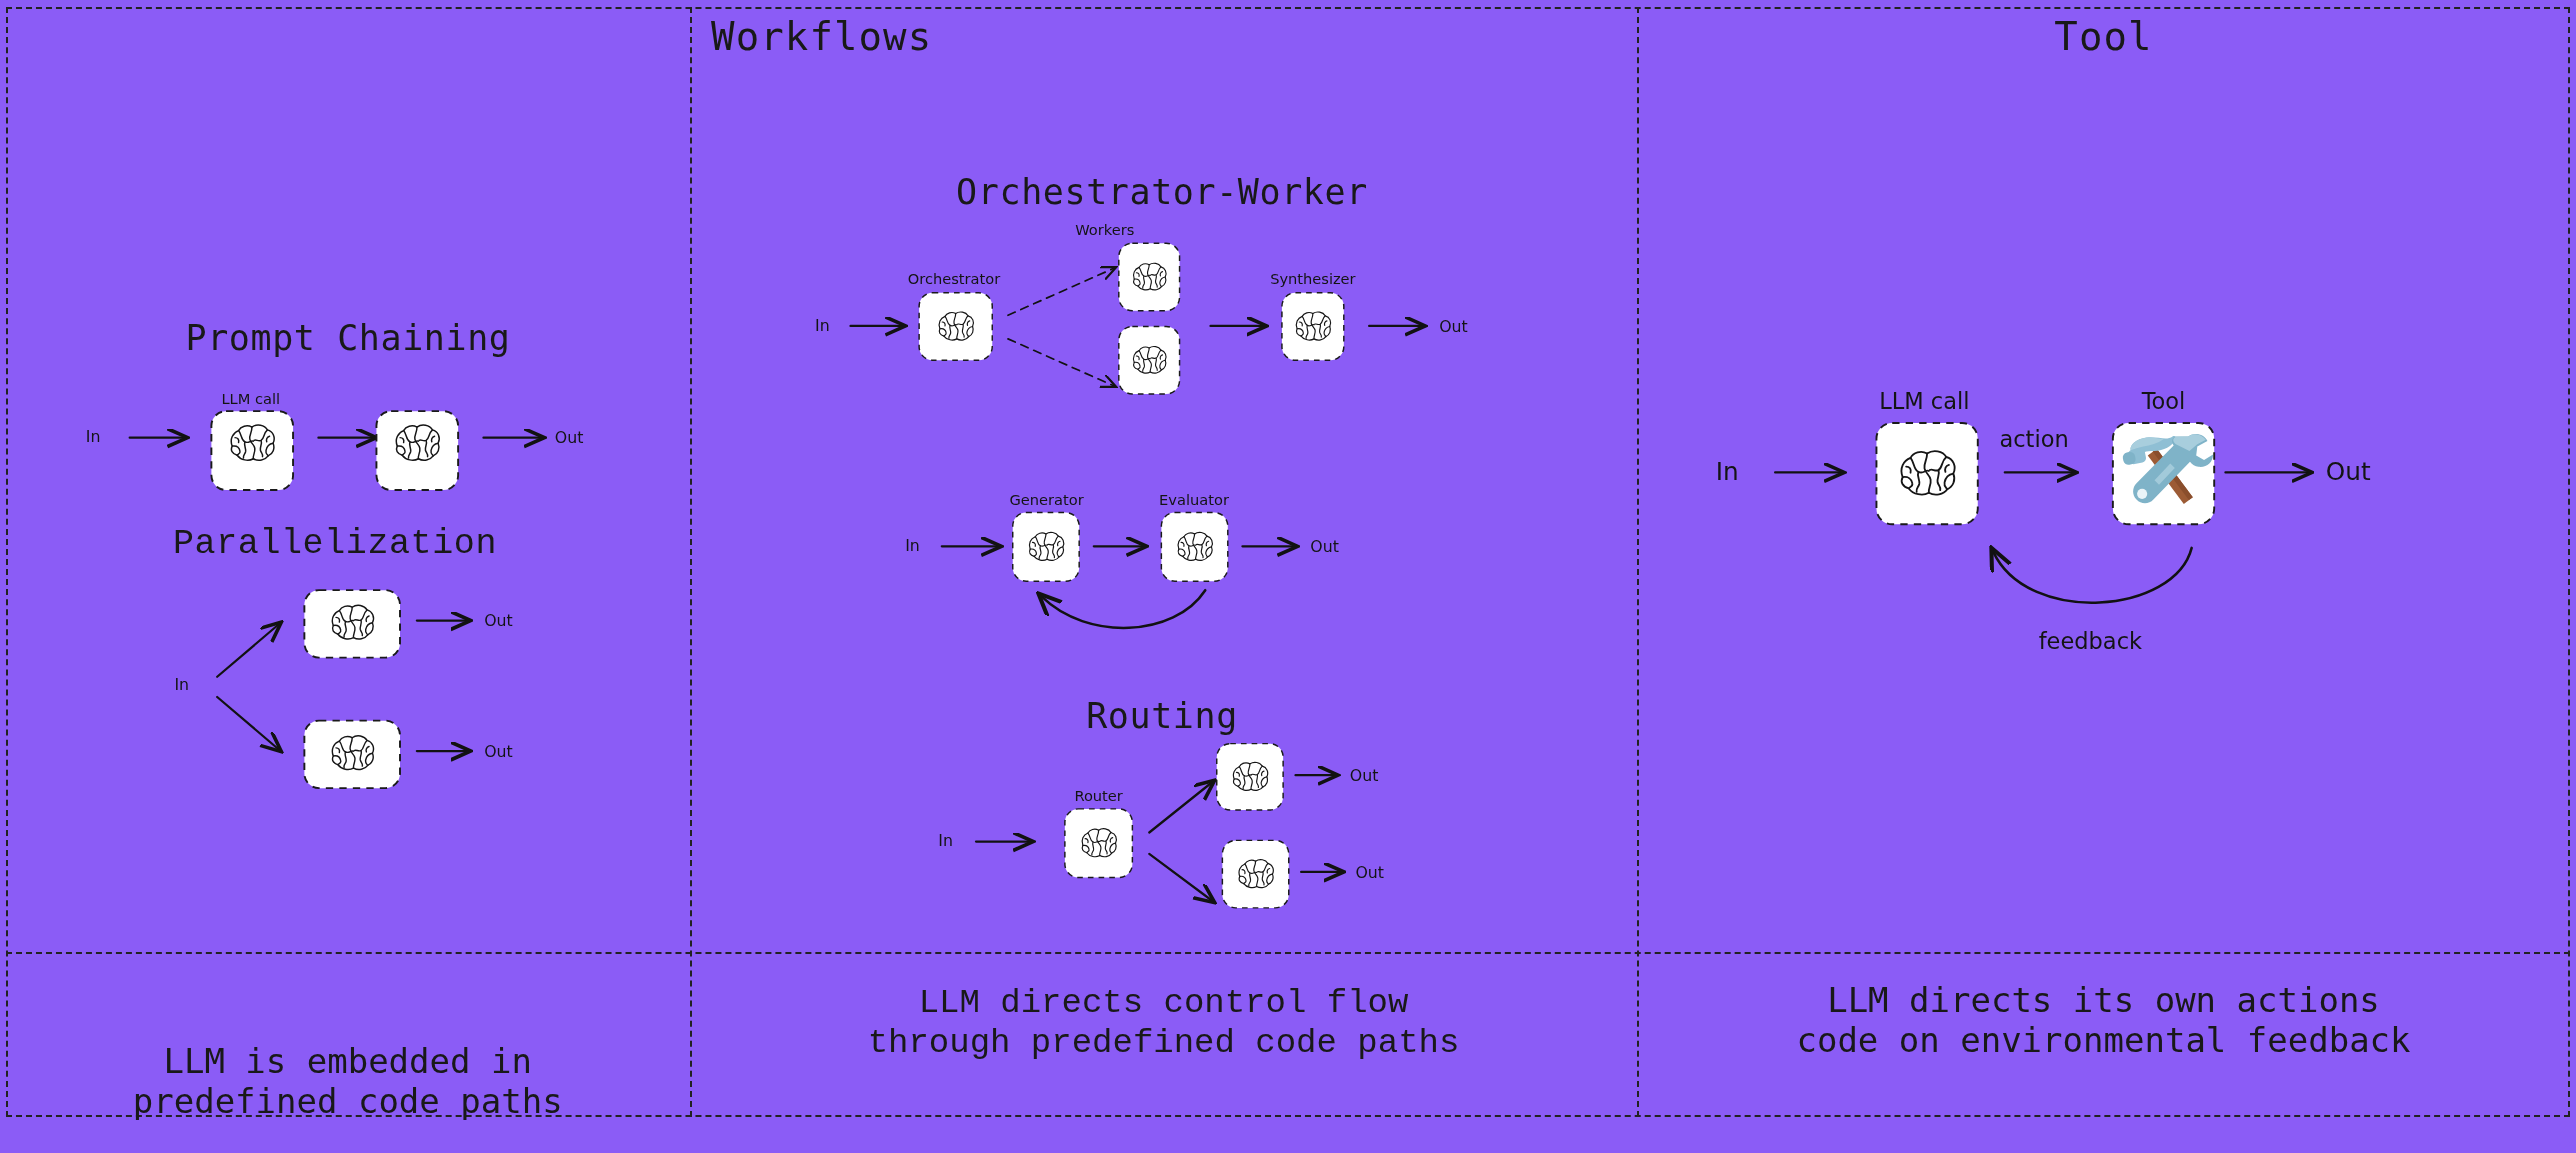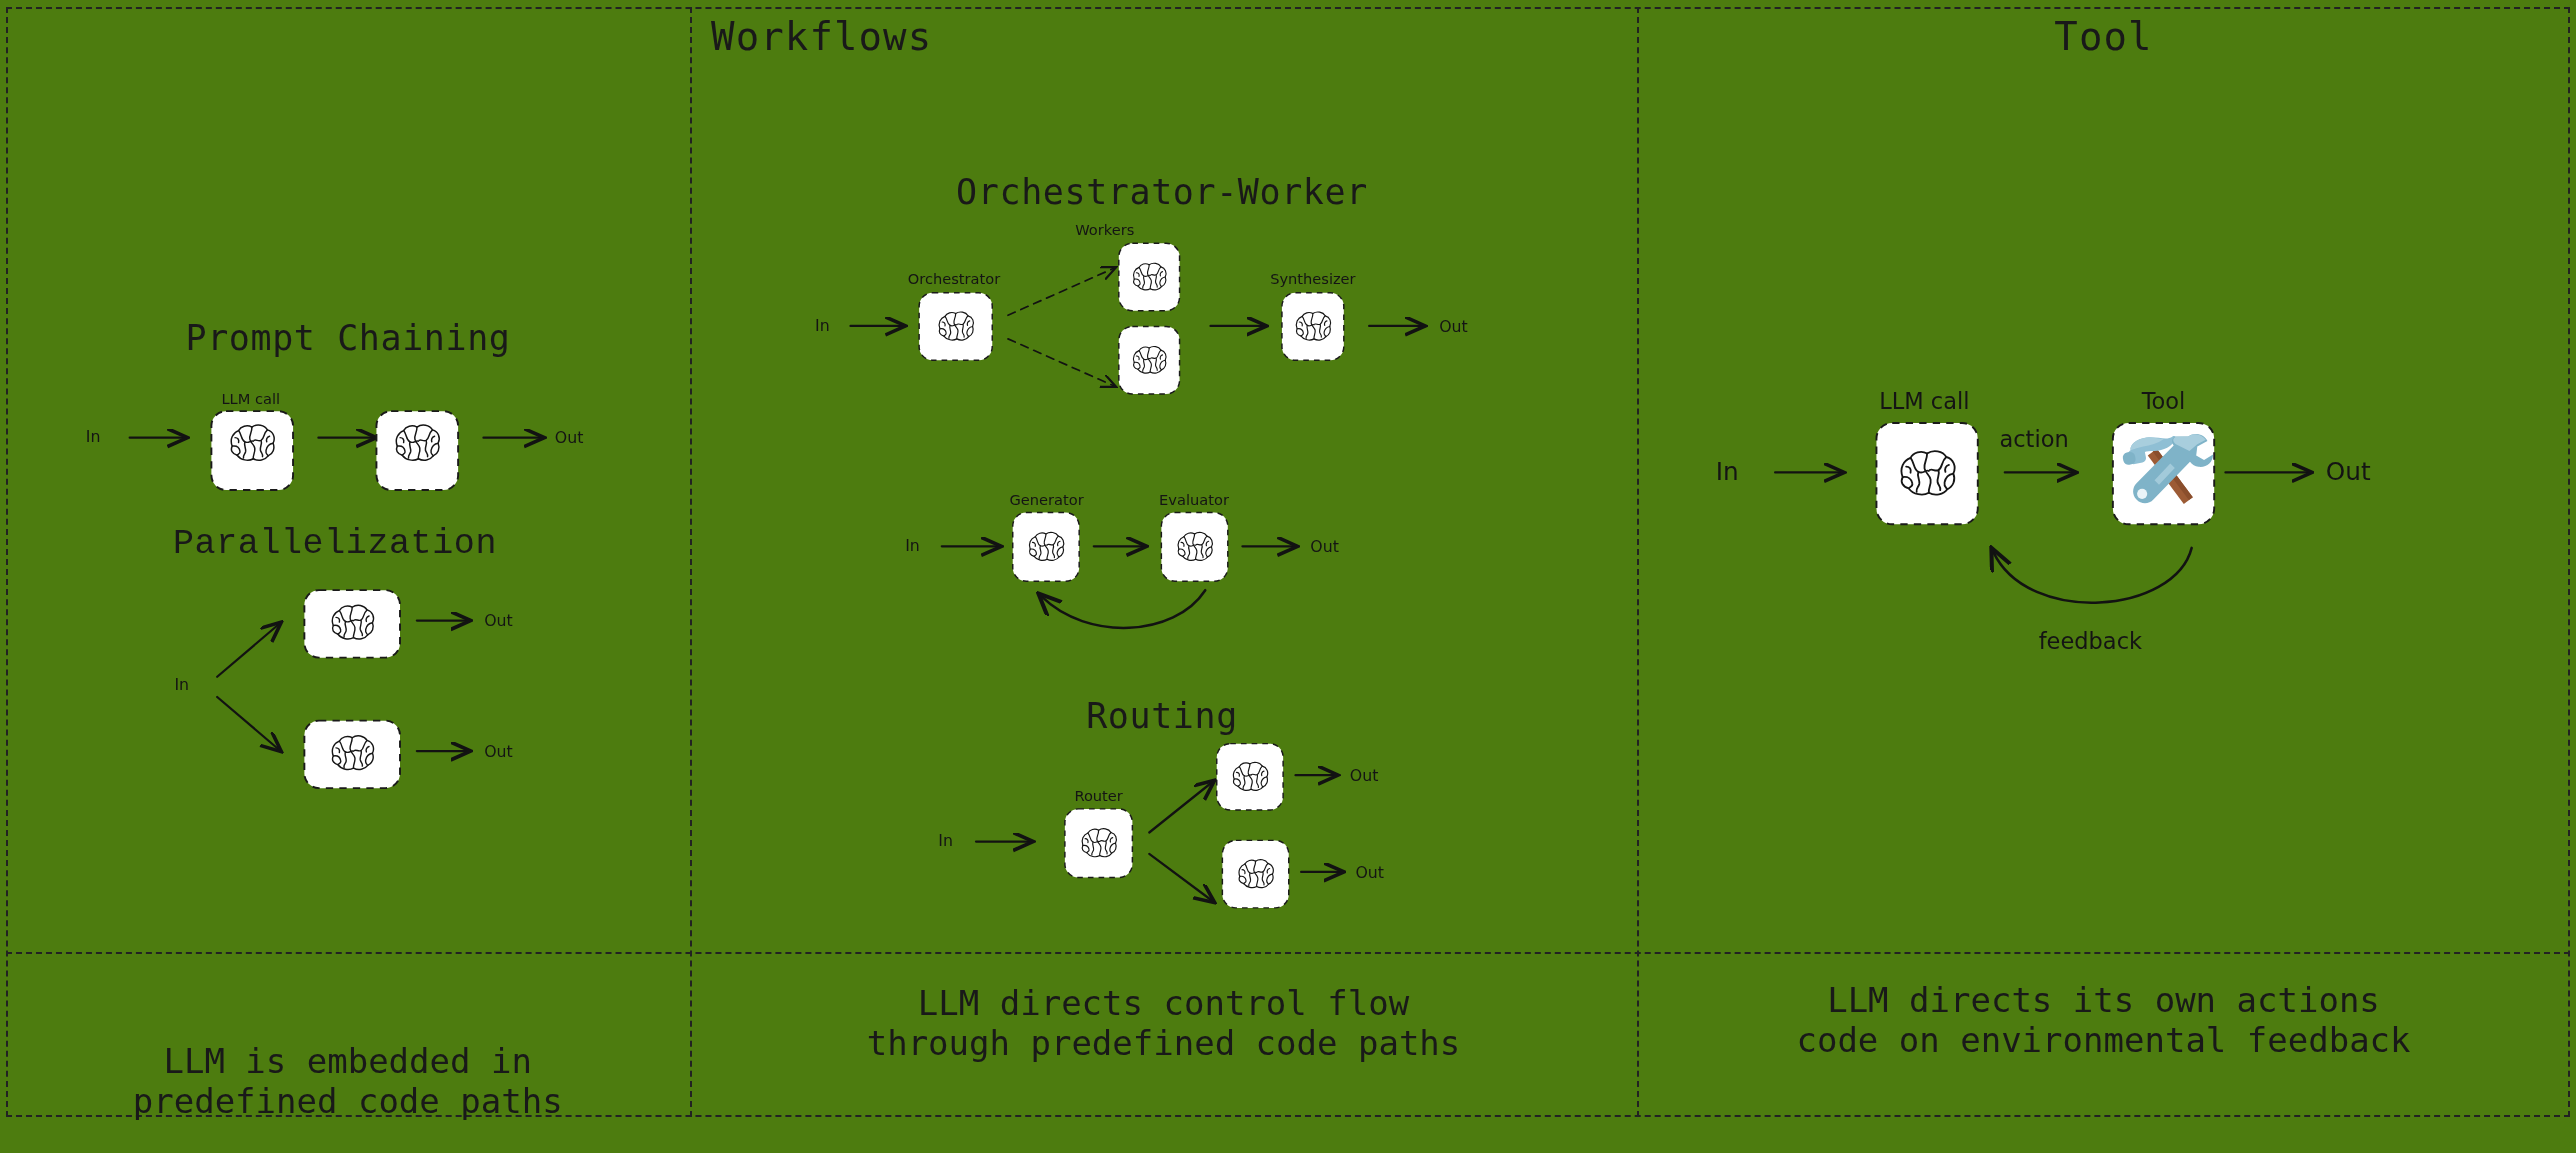--- a/index.html
+++ b/index.html
@@ -1,20 +1,20 @@
 <!DOCTYPE html>
 <html style="font-size:9px"><head>
 <meta charset="utf-8">
 <style>
   html,body{margin:0;padding:0;background:#fff;}
   body{font-family:"DejaVu Sans Mono", monospace;}
   #root{
     position:relative;
     width:2576px;height:1153px;
-    background:#4d7c0f;
+    background:#8b5cf6;
     overflow:hidden;
   }
   .frame{
     position:absolute;
     left:6.2px;top:7.3px;
     width:2564px;height:1110px;
     border:2.3px dashed #222;
     box-sizing:border-box;
   }
   .vdiv{
@@ -91,21 +91,21 @@
   <div class="frame"></div>
   <div class="vdiv" style="left:690px;"></div>
   <div class="vdiv" style="left:1637px;"></div>
   <div class="hdiv" style="top:952px;"></div>
 
   <div class="col-title" style="left:6.2px;top:14px;width:1631px;">Workflows</div>
   <div class="col-title" style="left:1637px;top:14px;width:933px;">Tool</div>
 
   <div class="caption" style="left:6.2px;top:1041px;width:683px;">LLM is embedded in
 predefined code paths</div>
-  <div class="caption" style="left:690px;top:983px;width:947px;">LLM directs control flow
+  <div class="caption" style="left:690px;top:983px;width:947px;font-family:Liberation Mono, monospace;">LLM directs control flow
 through predefined code paths</div>
   <div class="caption" style="left:1637px;top:980px;width:933px;">LLM directs its own actions
 code on environmental feedback</div>
 
   <div class="pattern-title" style="left:335px;top:318px;margin-left:13px;">Prompt Chaining</div>
 
   <svg class="diagram" style="left:79px;top:380px;" width="507" height="113" viewBox="0 0 900 200">
     <defs>
       <g id="brain">
         <g transform="scale(1)" fill="none" stroke="#161616" stroke-width="2.1" stroke-linejoin="round" stroke-linecap="round">

